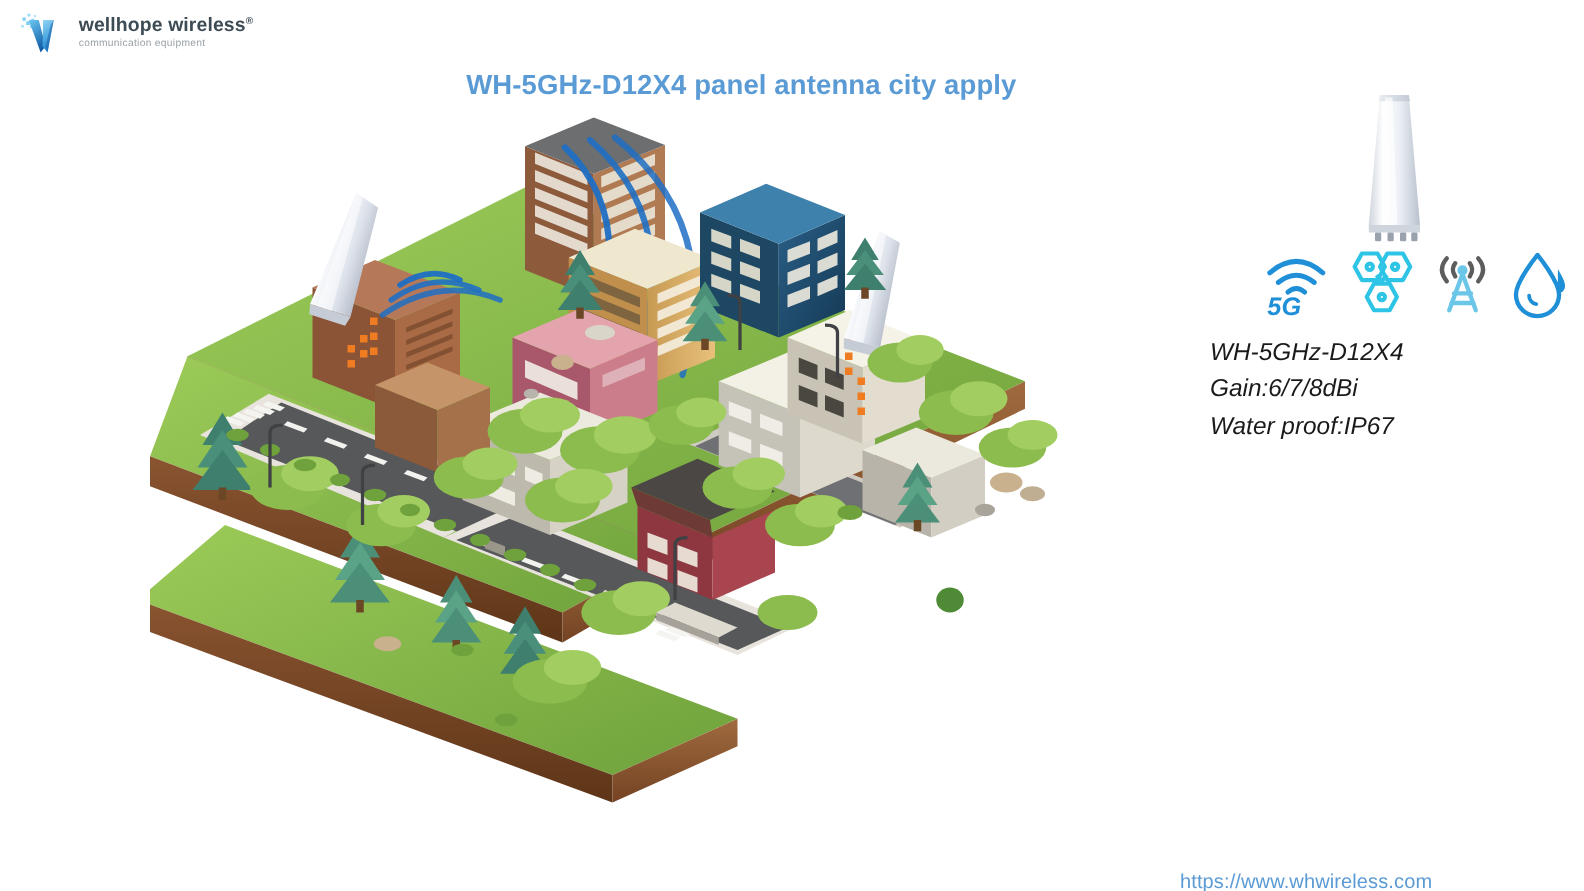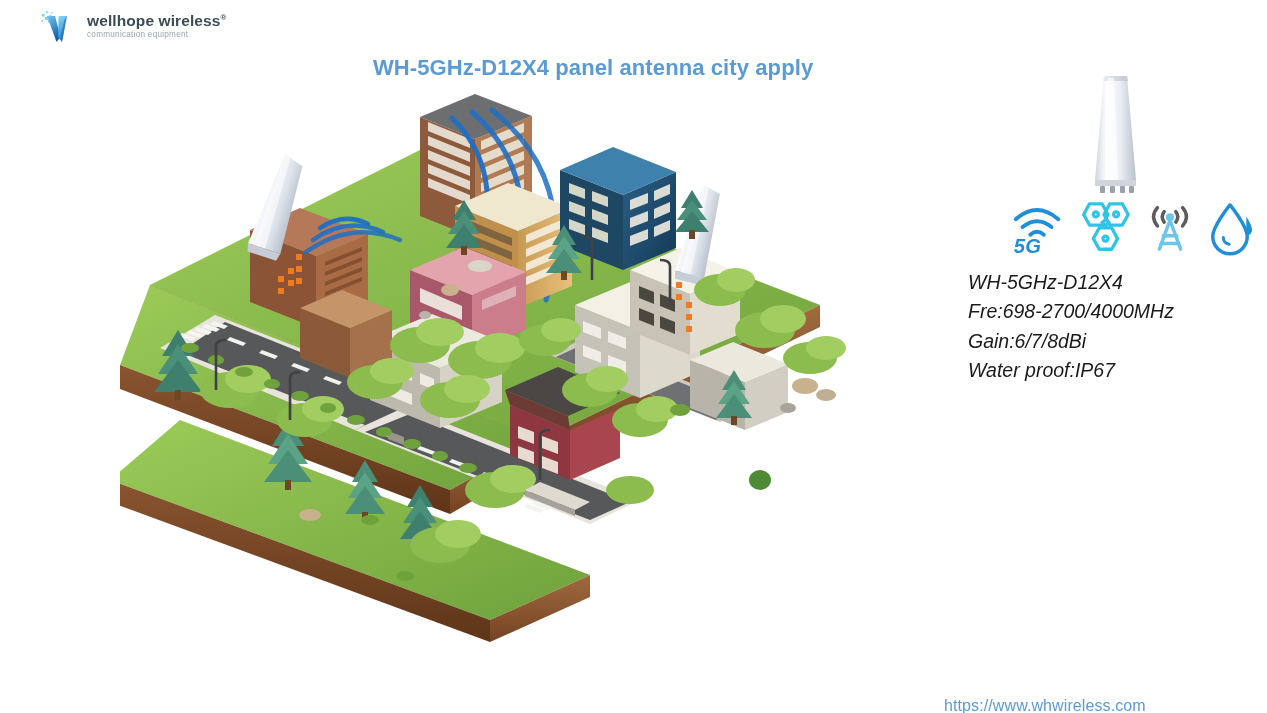--- a/index.html
+++ b/index.html
@@ -7,21 +7,21 @@
   html,body { background:#ffffff; }
   body {
     width:1267px; height:713px;
     position:relative; overflow:hidden;
     font-family:"Liberation Sans","DejaVu Sans",sans-serif;
     background:#ffffff;
   }
   .page { position:absolute; inset:0; }
 
   
-  .logo-block { position:absolute; left:40px; top:8px; display:flex; gap:7px; }
+  .logo-block { position:absolute; left:16px; top:8px; display:flex; gap:7px; }
   .logo-mark { width:40px; height:36px; position:relative; flex:none; }
   .logo-text { display:flex; flex-direction:column; justify-content:center; line-height:1; }
   .logo-name {
     font-size:15.5px; font-weight:bold; color:#3d4b55; letter-spacing:.1px;
     position:relative; white-space:nowrap;
   }
   .logo-reg { font-size:8px; vertical-align:super; font-weight:bold; color:#3d4b55; }
   .logo-sub {
     font-size:8.2px; color:#9aa3a9; letter-spacing:.25px; margin-top:3px; white-space:nowrap;
   }
@@ -582,20 +582,19 @@
       <svg viewBox="0 0 48 58" width="46" height="58">
         <path d="M24,6 C24,6 6,28 6,39 a18,18 0 0 0 36,0 C42,28 24,6 24,6 Z" fill="none" stroke="#1f8fd8" stroke-width="3.6" stroke-linejoin="round"></path>
         <path d="M17,40 a7,7 0 0 0 6,7" fill="none" stroke="#1f8fd8" stroke-width="3.2" stroke-linecap="round"></path>
         <path d="M41,18 C41,18 47,27 47,32 a6,6 0 0 1 -6,6 Z" fill="#1f8fd8"></path>
       </svg>
     </div>
   </div>
 
   <div class="spec-list">
     <div class="spec-line">WH-5GHz-D12X4</div>
-    <div class="spec-line">Fre:698-2700/4000MHz</div>
     <div class="spec-line">Gain:6/7/8dBi</div>
     <div class="spec-line">Water proof:IP67</div>
   </div>
 
   <div class="site-url">https://www.whwireless.com</div>
 
 </div>
 
 </body></html>

